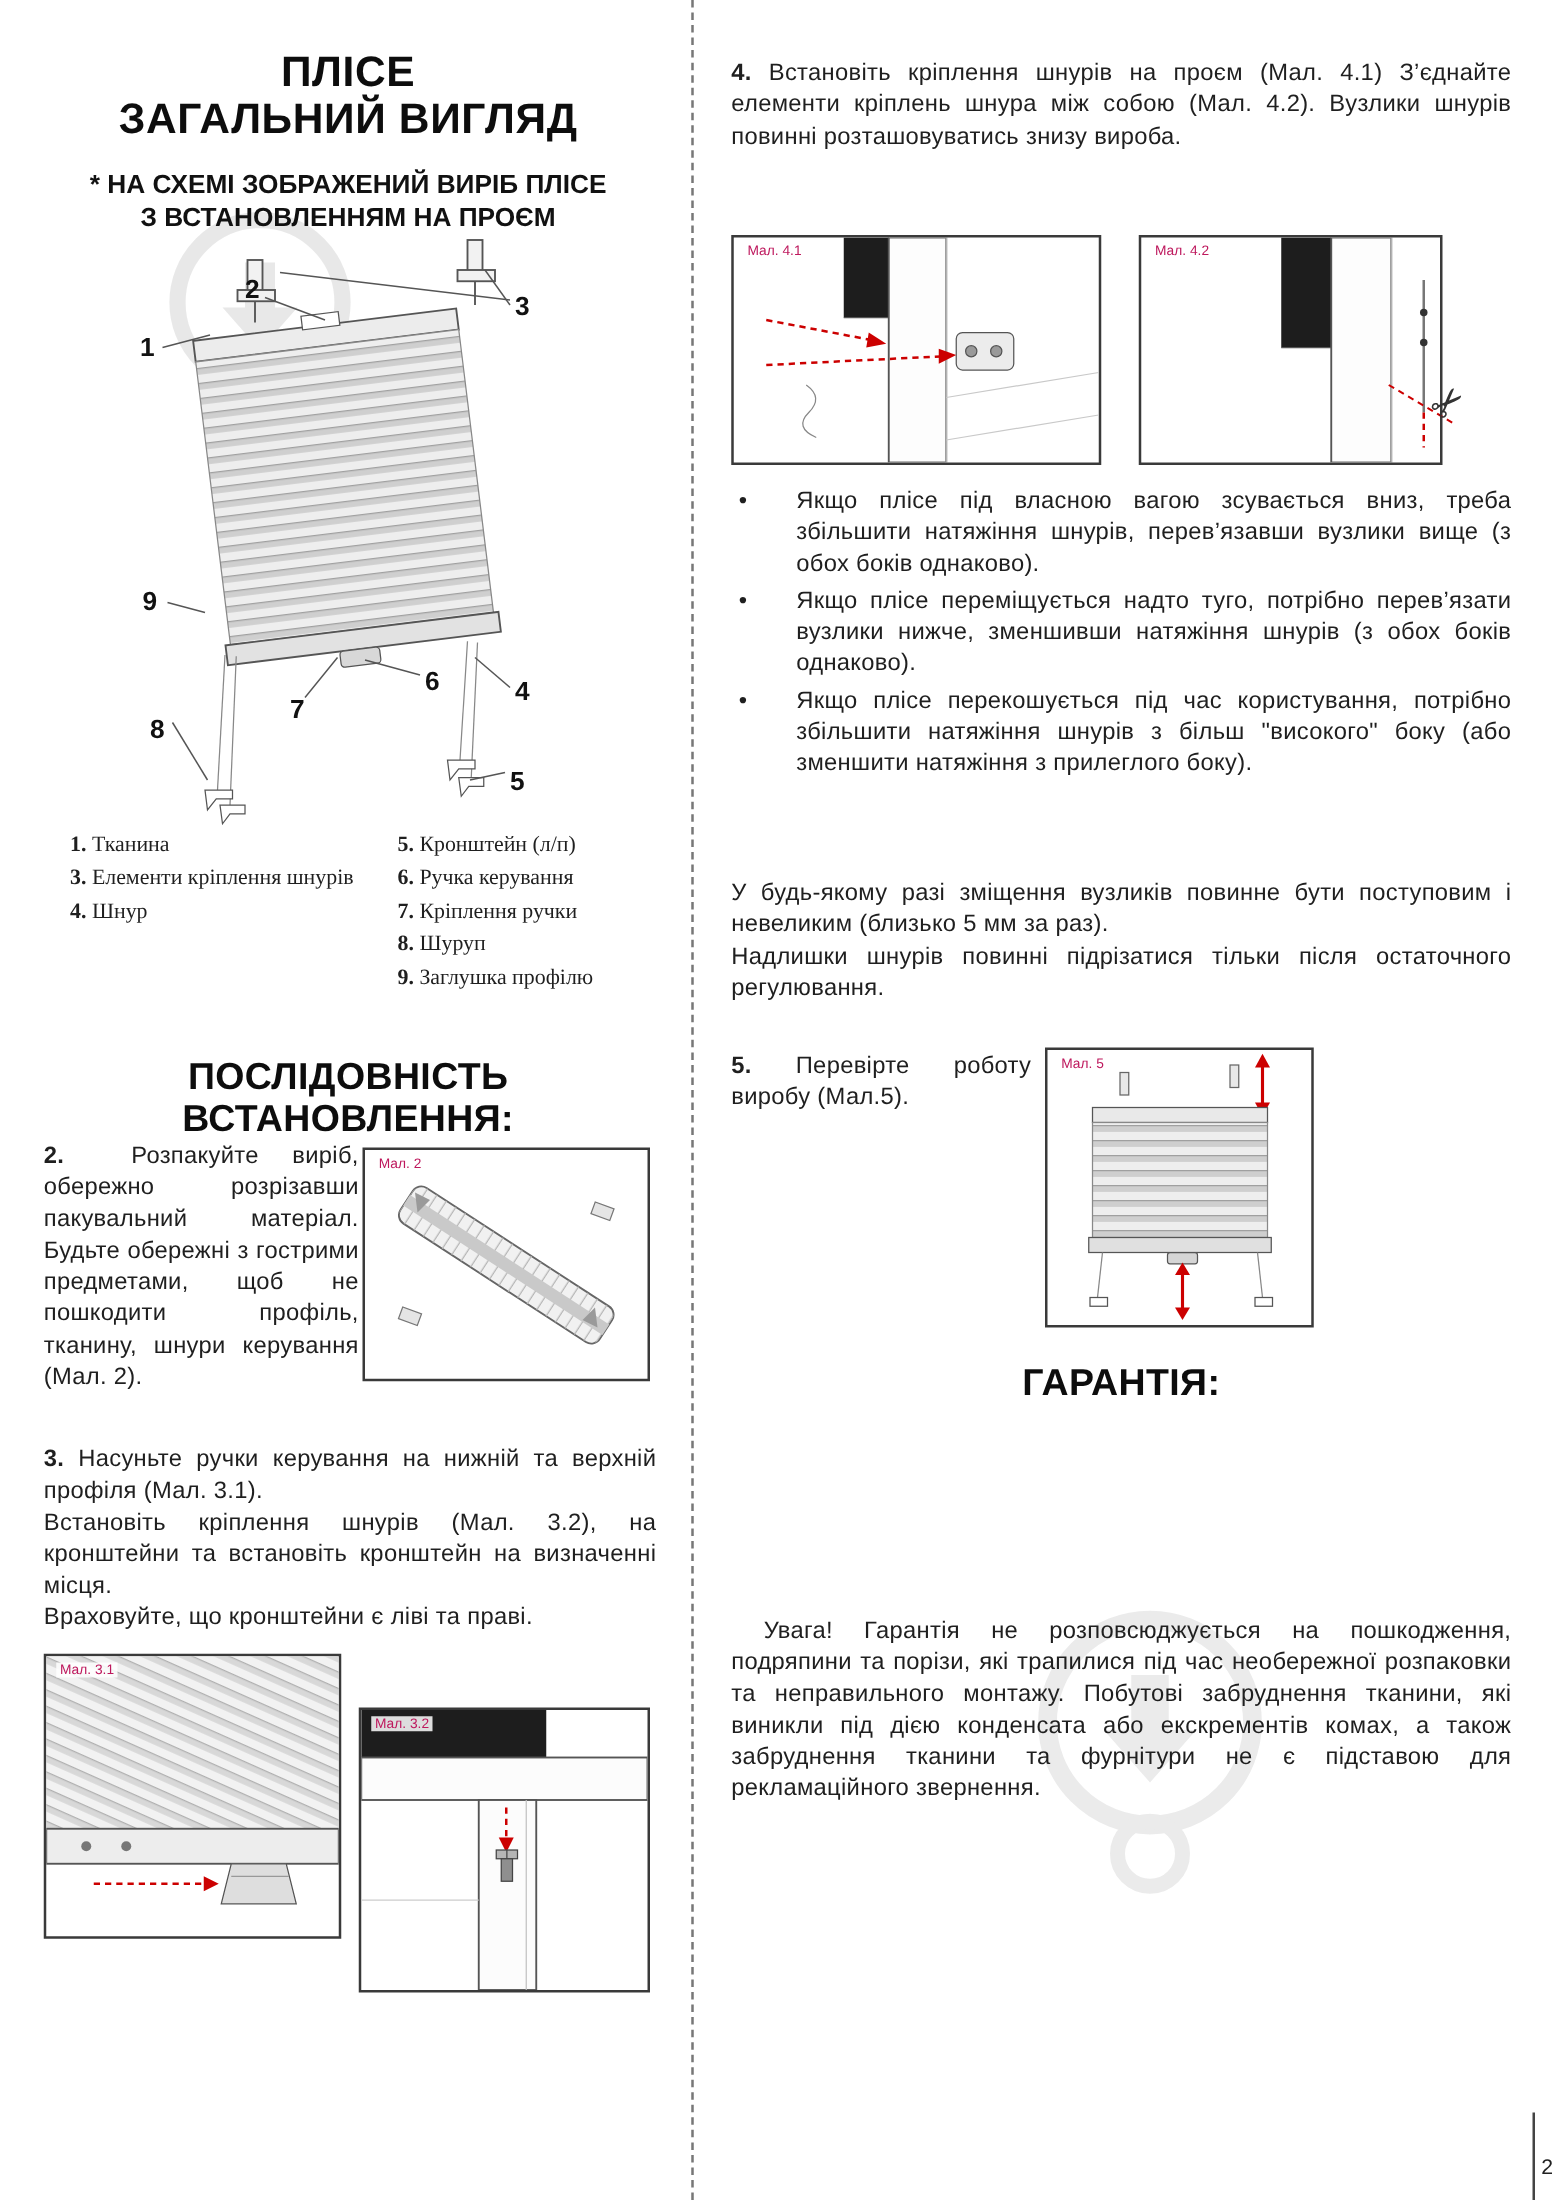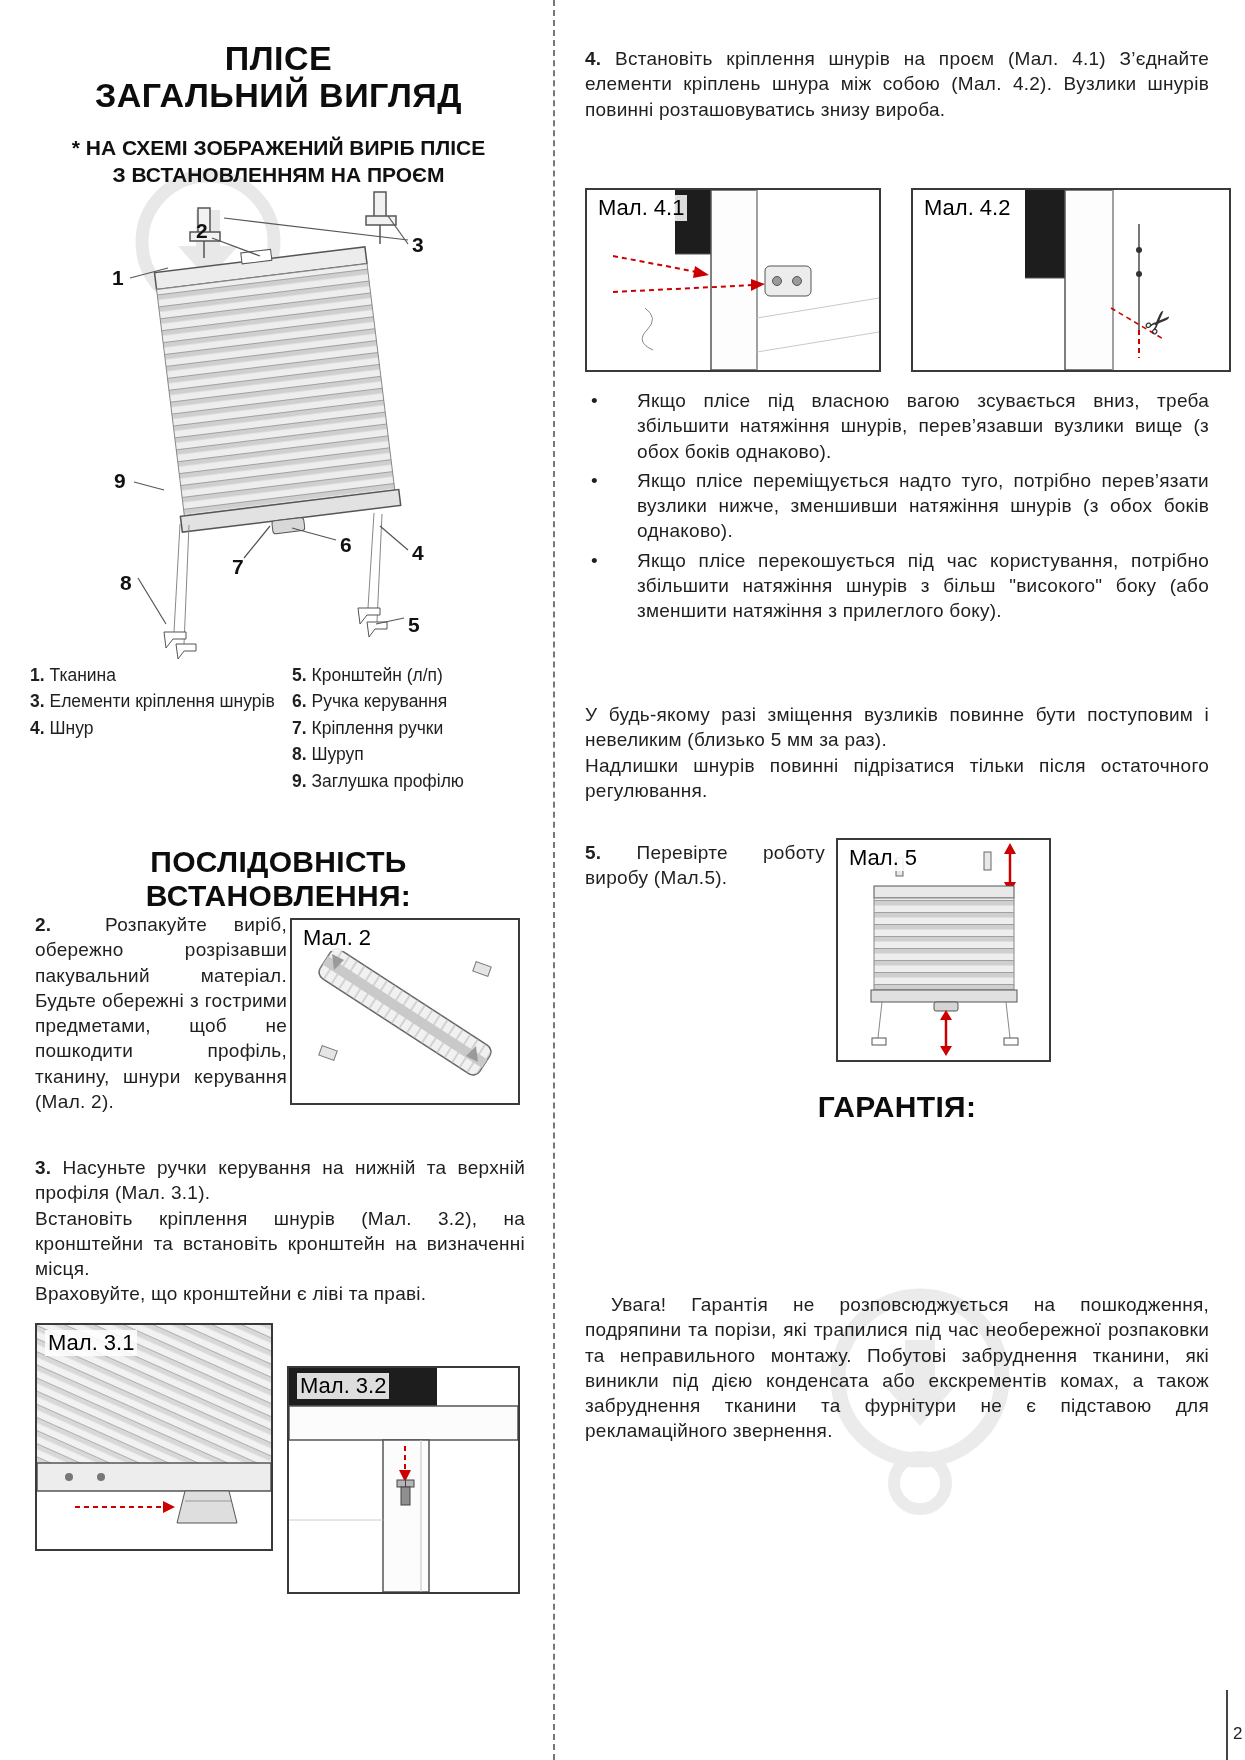--- a/index.html
+++ b/index.html
@@ -14,21 +14,21 @@
   .h-sub{font-weight:bold;font-size:21px;line-height:1.3;text-align:center;color:#111;}
   .h-section{font-weight:bold;font-size:30px;text-align:center;color:#0d0d0d;letter-spacing:.3px;}
   .body-text{font-size:19px;line-height:1.33;text-align:justify;color:#1f1f1f;letter-spacing:.25px;}
   .indent{text-indent:26px;}
   .legend{font-size:17.5px;line-height:1.28;color:#1f1f1f;display:flex;}
   .legend .col1{width:262px;}
   .legend .col2{width:218px;}
   .legend-item{padding-left:24px;text-indent:-24px;margin-bottom:4px;}
   .legend-num{font-weight:bold;}
   .figure{position:absolute;border:2px solid #3a3a3a;background:#fff;box-sizing:border-box;z-index:1;}
-  .figlabel{position:absolute;top:5px;left:8px;font-size:22px;color:#000000;z-index:2;
+  .figlabel{position:absolute;top:5px;left:8px;font-size:11px;color:#be185d;z-index:2;
             background:rgba(255,255,255,.85);padding:0 3px;}
   .figure svg{position:absolute;left:0;top:0;}
   .bullets{list-style:none;margin:0;padding:0;}
   .bullets li{display:flex;margin-bottom:4px;}
   .bullets .dot{width:46px;flex:0 0 46px;font-size:19px;text-align:left;padding-left:6px;}
   .bullets .btxt{flex:1;}
   .pagenum{position:absolute;left:1233px;top:1724px;font-size:17px;color:#222;}
   .pagenum-line{position:absolute;left:1226px;top:1690px;height:70px;width:0;border-left:2px solid #444;}
 </style>
 </head>
@@ -126,21 +126,21 @@
       <text x="360" y="80">3</text>
       <text x="360" y="388">4</text>
       <text x="356" y="460">5</text>
       <text x="288" y="380">6</text>
       <text x="180" y="402">7</text>
       <text x="68" y="418">8</text>
       <text x="62" y="316">9</text>
     </g>
   </svg>
 
-  <div class="abs z1 legend" style="left:30px;top:664px;width:482px;">
+  <div class="abs z1 legend" style="left:56px;top:664px;width:482px;font-family:Liberation Serif, serif;">
     <div class="col1">
       <div class="legend-item"><span class="legend-num">1.</span> <span>Тканина</span></div>
       <div class="legend-item"><span class="legend-num">3.</span> <span>Елементи кріплення шнурів</span></div>
       <div class="legend-item"><span class="legend-num">4.</span> <span>Шнур</span></div>
     </div>
     <div class="col2">
       <div class="legend-item"><span class="legend-num">5.</span> <span>Кронштейн (л/п)</span></div>
       <div class="legend-item"><span class="legend-num">6.</span> <span>Ручка керування</span></div>
       <div class="legend-item"><span class="legend-num">7.</span> <span>Кріплення ручки</span></div>
       <div class="legend-item"><span class="legend-num">8.</span> <span>Шуруп</span></div>
@@ -222,21 +222,21 @@
       <circle cx="190" cy="91" r="4.5" fill="#9a9a9a" stroke="#555"></circle>
       <circle cx="210" cy="91" r="4.5" fill="#9a9a9a" stroke="#555"></circle>
       <line x1="26" y1="66" x2="110" y2="82" stroke="#cc0000" stroke-width="2" stroke-dasharray="5 4"></line>
       <polygon points="108,76 122,85 106,88" fill="#cc0000"></polygon>
       <line x1="26" y1="102" x2="168" y2="95" stroke="#cc0000" stroke-width="2" stroke-dasharray="5 4"></line>
       <polygon points="164,89 178,94 164,101" fill="#cc0000"></polygon>
       <path d="M58,118 q14,10 2,22 q-12,12 6,20" stroke="#888" fill="none"></path>
     </svg>
   </div>
 
-  <div class="figure" style="left:911px;top:188px;width:320px;height:184px;">
+  <div class="figure" style="left:911px;top:188px;width:243px;height:184px;">
     <div class="figlabel">Мал. 4.2</div>
     <svg width="292" height="180" viewBox="0 0 292 180">
       <rect x="112" y="0" width="40" height="88" fill="#1d1d1d"></rect>
       <line x1="112" y1="88" x2="152" y2="88" stroke="#555"></line>
       <rect x="152" y="0" width="48" height="180" fill="#fdfdfd" stroke="#555" stroke-width="1.5"></rect>
       <line x1="200" y1="0" x2="200" y2="180" stroke="#c2c2c2"></line>
       <line x1="226" y1="34" x2="226" y2="140" stroke="#777" stroke-width="2"></line>
       <circle cx="226" cy="60" r="3" fill="#333"></circle>
       <circle cx="226" cy="84" r="3" fill="#333"></circle>
       <line x1="226" y1="140" x2="226" y2="168" stroke="#cc0000" stroke-width="2" stroke-dasharray="5 4"></line>

